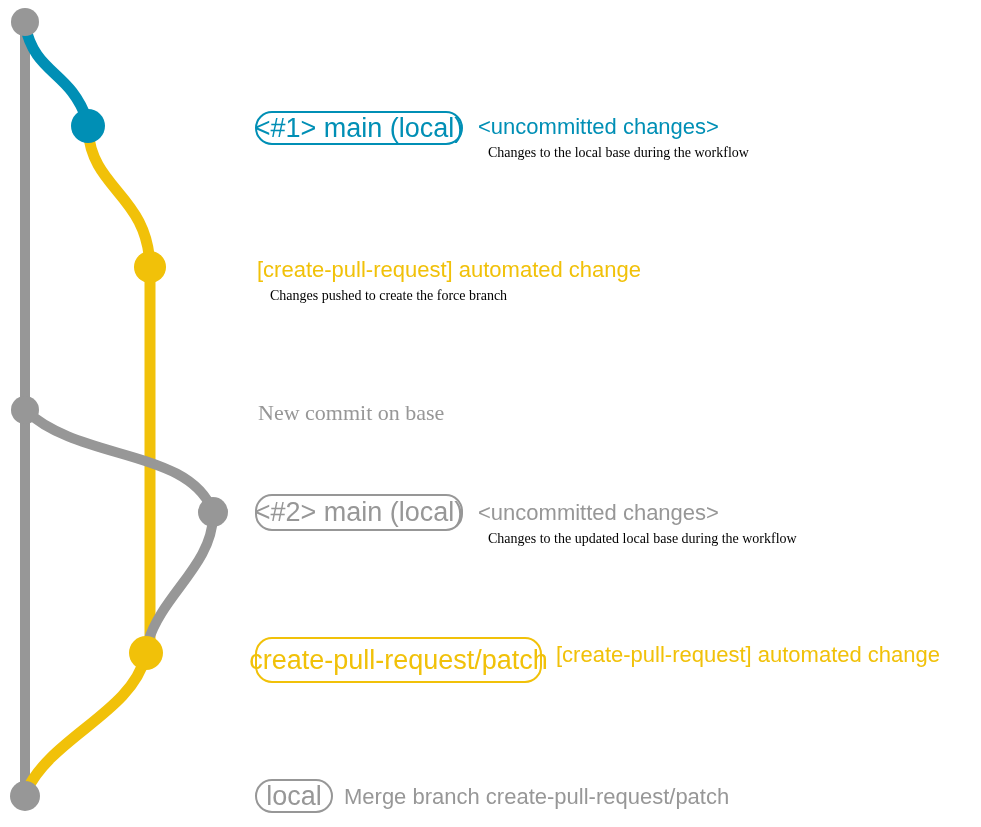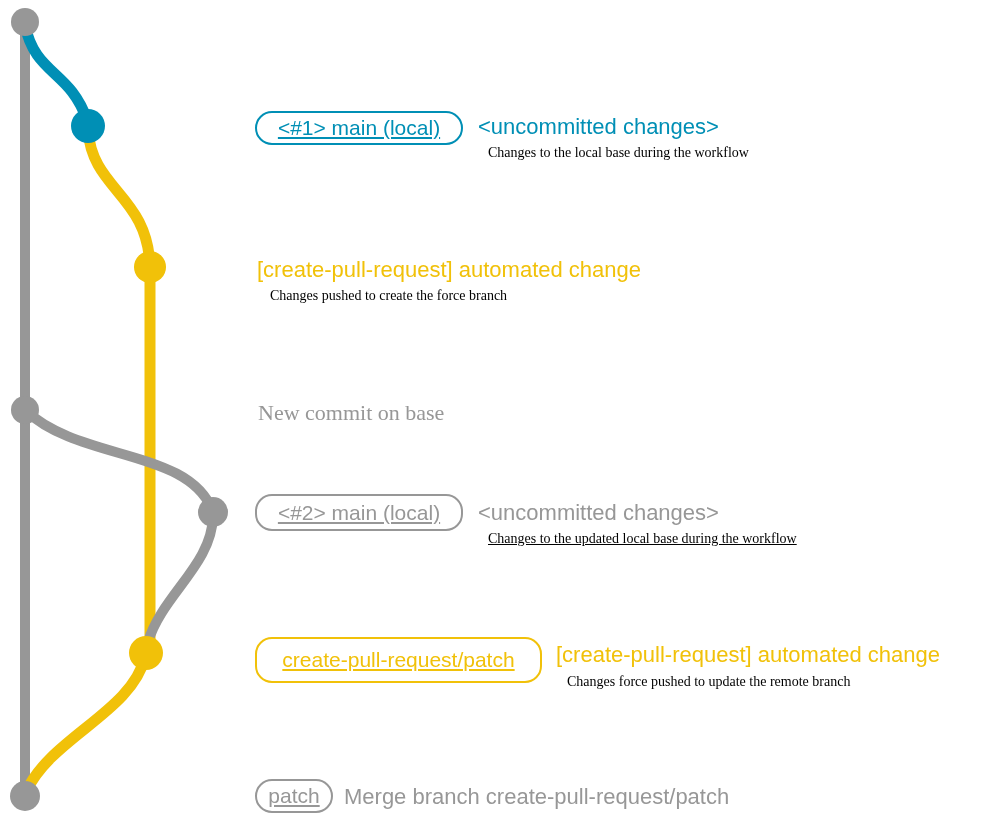--- a/index.html
+++ b/index.html
@@ -31,24 +31,23 @@
   .c-yellow { color: var(--yellow); }
 
   .badge {
     position: absolute;
     box-sizing: border-box;
     border: 2px solid;
     border-radius: 17px;
     display: flex;
     align-items: center;
     justify-content: center;
-    font-size: 21px;
+    font-size: 27px;
     white-space: nowrap;
     background: transparent;
-    text-decoration: underline;
   }
   .badge.c-gray   { border-color: var(--gray); }
   .badge.c-blue   { border-color: var(--blue); }
   .badge.c-yellow { border-color: var(--yellow); }
 
   .detail {
     position: absolute;
     font-family: "Liberation Serif", serif;
     font-size: 14px;
     color: var(--text, #000);
@@ -88,22 +87,21 @@
   <div class="msg c-blue" style="left:478px; top:114px;">&lt;uncommitted changes&gt;</div>
   <div class="detail" style="left:488px; top:145px;">Changes to the local base during the workflow</div>
 
   <div class="msg c-yellow" style="left:257px; top:257px;">[create-pull-request] automated change</div>
   <div class="detail" style="left:270px; top:288px;">Changes pushed to create the force branch</div>
 
   <div class="label c-gray" style="left:258px; top:400px;font-family:Liberation Serif, serif;">New commit on base</div>
 
   <div class="badge c-gray" style="left:255px; top:494px; width:208px; height:37px;">&lt;#2&gt; main (local)</div>
   <div class="msg c-gray" style="left:478px; top:500px;">&lt;uncommitted changes&gt;</div>
-  <div class="detail" style="left:488px; top:531px;text-decoration:underline;">Changes to the updated local base during the workflow</div>
+  <div class="detail" style="left:488px; top:531px;">Changes to the updated local base during the workflow</div>
 
   <div class="badge c-yellow" style="left:255px; top:637px; width:287px; height:46px;">create-pull-request/patch</div>
   <div class="msg c-yellow" style="left:556px; top:642px;">[create-pull-request] automated change</div>
-  <div class="detail" style="left:567px; top:674px;">Changes force pushed to update the remote branch</div>
 
-  <div class="badge c-gray" style="left:255px; top:779px; width:78px; height:34px;">patch</div>
+  <div class="badge c-gray" style="left:255px; top:779px; width:78px; height:34px;">local</div>
   <div class="msg c-gray" style="left:344px; top:784px;">Merge branch create-pull-request/patch</div>
 
 </div>
 
 </body></html>

